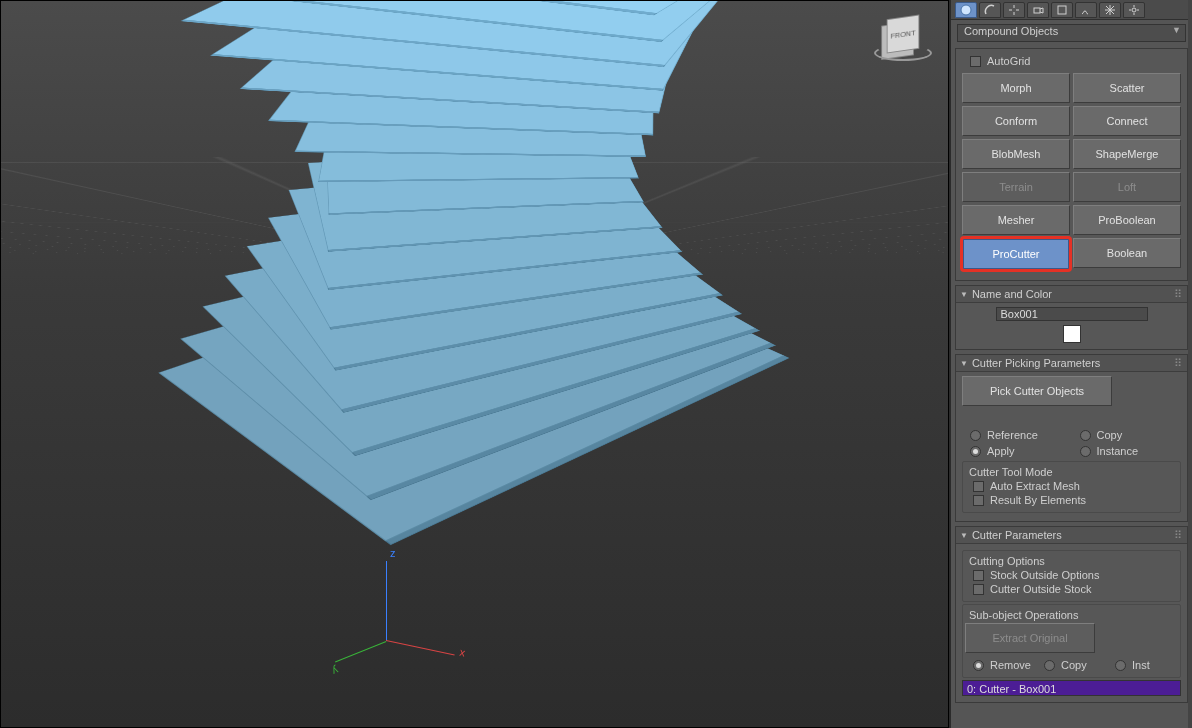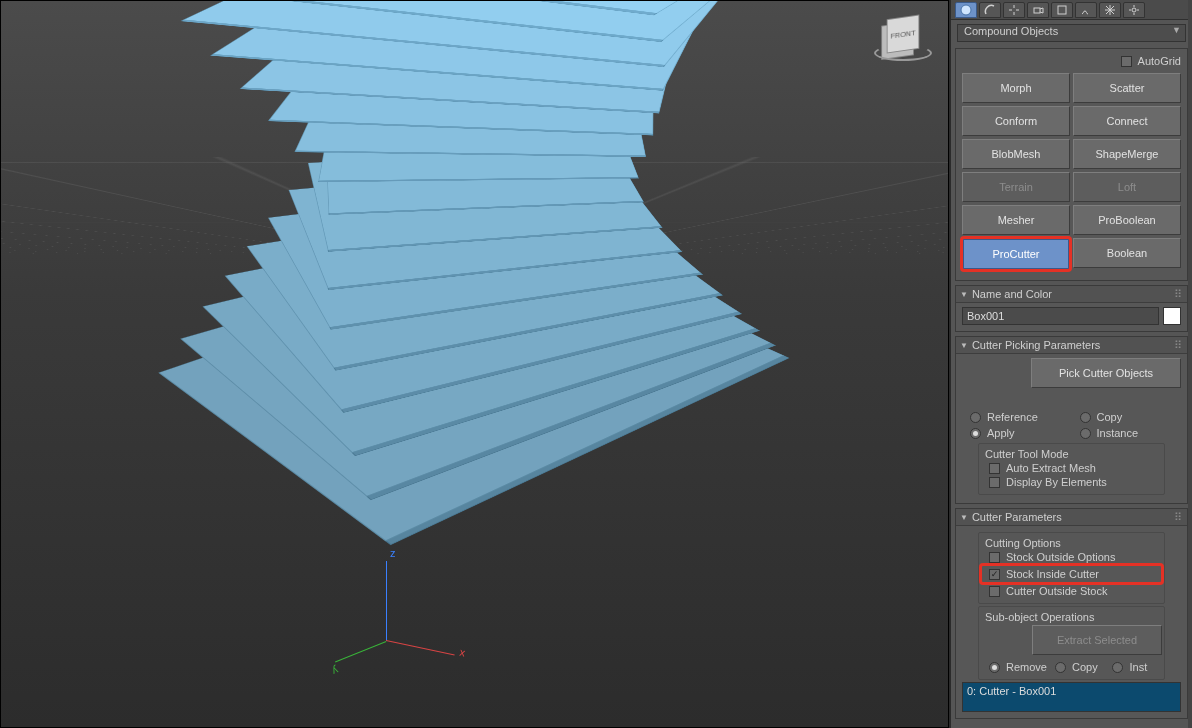--- a/index.html
+++ b/index.html
@@ -141,39 +141,39 @@
     display:flex; align-items:center; justify-content:center;
   }
   .radio .dot .inner { width:5px; height:5px; border-radius:50%; background:#ddd; display:none;}
   .radio.selected .dot .inner { display:block; }
   .checkbox.checked .box::after { content:"✓"; }
 
   .row2 { display:grid; grid-template-columns: 1fr 1fr; }
   .row3 { display:grid; grid-template-columns: 1fr 1fr 1fr; }
 
   .group-label { font-size: 11px; margin: 6px 0 2px 4px; }
-  .subgroup { border:1px solid #4a4a4a; border-radius:2px; padding:4px 2px 4px 2px; margin:2px 16px;}
+  .subgroup { border:1px solid #4a4a4a; border-radius:2px; padding:4px 2px 4px 2px; margin:2px 0;}
   .subgroup > .group-label { margin-top:0; }
 
-  .name-row { display:flex; gap:4px; align-items:center; }
+  .name-row { display:flex; gap:4px; align-items:center;flex-direction:column; }
   .text-input {
     flex:1; height:18px; background:#4b4b4b; border:1px solid #333; color:#ddd;
     padding: 0 4px; font-size:11px;
   }
   .color-swatch { width:18px; height:18px; background:#fff; border:1px solid #333;}
-  .center { display:flex; justify-content:flex-end; }
+  .center { display:flex; justify-content:flex-start; }
 
   .highlight {
     outline: 3px solid #e53125; outline-offset: -1px;
     border-radius: 2px;
   }
   .highlight-pad { padding:2px; }
 
   .listbox {
-    height: 30px; background:#0c4a6e; border:1px solid #333; color:#ddd;
+    height: 16px; background:#4c1d95; border:1px solid #333; color:#ddd;
     padding:2px 4px; font-size:11px; overflow:hidden;
   }
 
   
   #panel::after {
     content:""; position:absolute; top:0; right:0; bottom:0; width:4px; background:#444;
   }
 </style>
 </head>
 <body>
@@ -369,59 +369,53 @@
         </div>
 
         <div class="subgroup">
           <div class="group-label">Cutter Tool Mode</div>
           <label class="checkbox">
             <span class="box"></span>
             <span>Auto Extract Mesh</span>
           </label>
           <label class="checkbox">
             <span class="box"></span>
-            <span>Display By Elements</span>
+            <span>Result By Elements</span>
           </label>
         </div>
       </div>
     </div>
 
     <div class="rollout">
       <div class="rollout-head">
         <span class="tri">▼</span>
         <span>Cutter Parameters</span>
         <span class="dots">⠿</span>
       </div>
       <div class="rollout-body">
 
         <div class="subgroup">
           <div class="group-label">Cutting Options</div>
           <label class="checkbox">
             <span class="box"></span>
             <span>Stock Outside Options</span>
           </label>
-          <div class="highlight" style="padding:1px 0;">
-            <label class="checkbox checked">
-              <span class="box"></span>
-              <span>Stock Inside Cutter</span>
-            </label>
-          </div>
           <label class="checkbox">
             <span class="box"></span>
             <span>Cutter Outside Stock</span>
           </label>
         </div>
 
 
 
         <div class="subgroup">
           <div class="group-label">Sub-object Operations</div>
           <div class="center" style="margin:2px 0 4px 0;">
             <div class="btn disabled" style="min-width:130px;">
-              <span>Extract Selected</span>
+              <span>Extract Original</span>
             </div>
           </div>
           <div class="row3">
             <label class="radio selected">
               <span class="dot">
                   <span class="inner"></span>
                 </span>
               <span>Remove</span>
             </label>
             <label class="radio">

